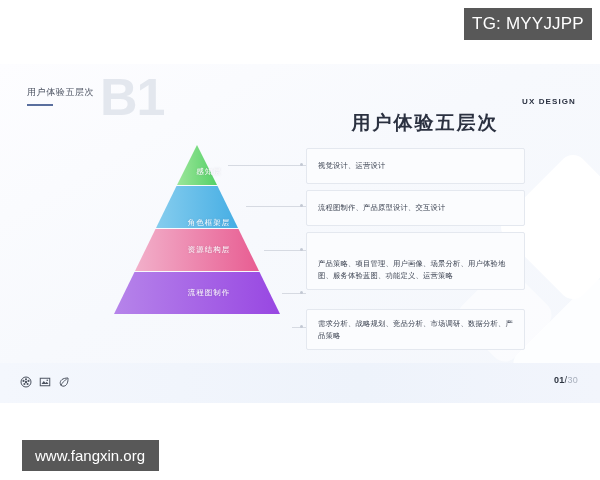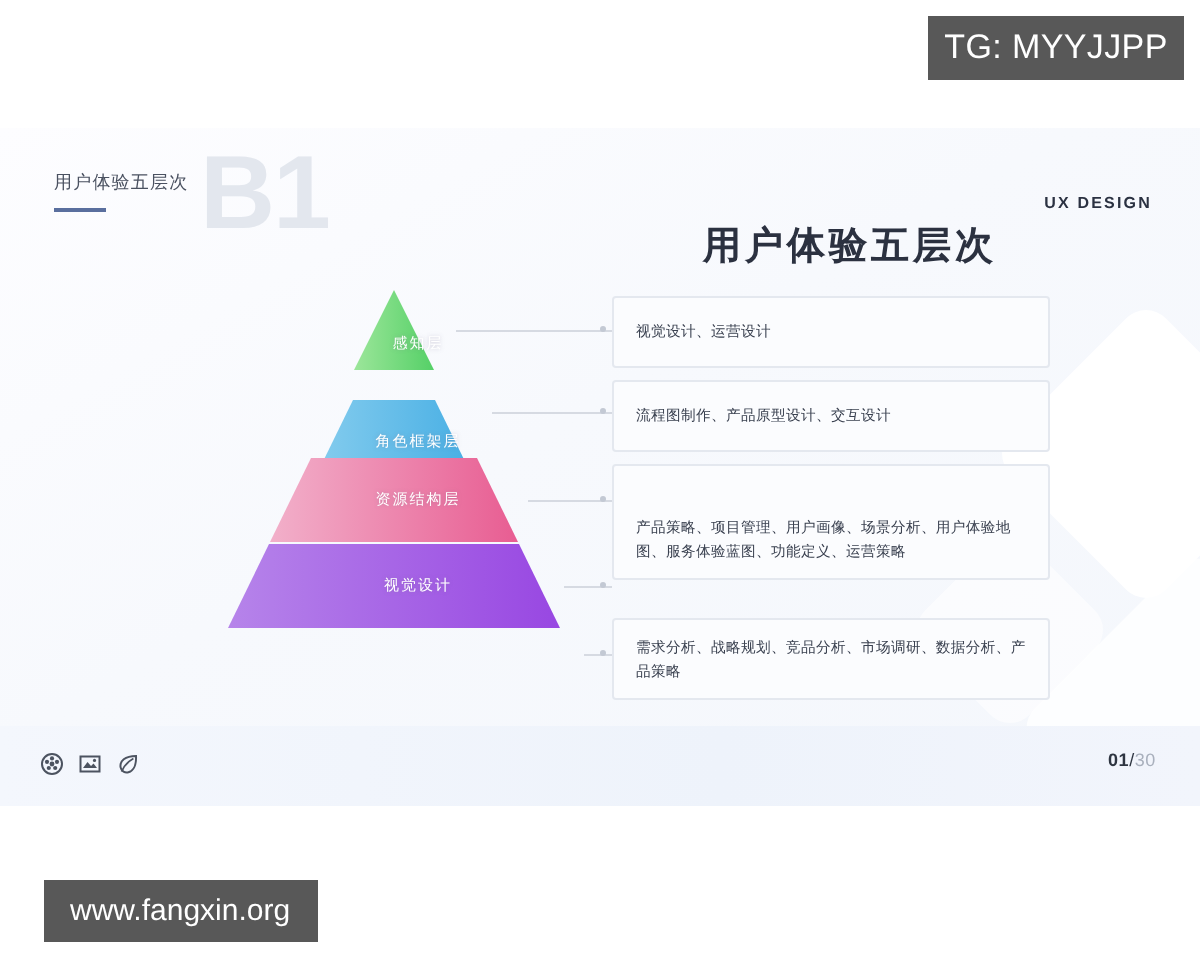--- a/index.html
+++ b/index.html
@@ -272,21 +272,21 @@
             <linearGradient id="g1" x1="0" y1="0" x2="1" y2="0">
               <stop offset="0%" stop-color="#9ce69a"></stop>
                 <stop offset="100%" stop-color="#55d067"></stop>
             </linearGradient>
           </defs>
           <polygon points="102,0 122,40 82,40" fill="url(#g1)"></polygon>
         </svg>
         <span class="pyr-label" style="margin-top:14px;">感知层</span>
       </div>
 
-      <div class="pyr-layer" style="top:55px; height:42px;">
+      <div class="pyr-layer" style="top:41px; height:42px;align-items:flex-end;">
         <svg width="204" height="42" viewBox="0 0 204 42">
           <defs>
             <linearGradient id="g2" x1="0" y1="0" x2="1" y2="0">
               <stop offset="0%" stop-color="#86cdee"></stop>
                 <stop offset="100%" stop-color="#46aee4"></stop>
             </linearGradient>
           </defs>
           <polygon points="81.5,0 122.5,0 143,42 61,42" fill="url(#g2)"></polygon>
         </svg>
         <span class="pyr-label">角色框架层</span>
@@ -308,21 +308,21 @@
       <div class="pyr-layer" style="top:127px; height:42px;">
         <svg width="204" height="42" viewBox="0 0 204 42">
           <defs>
             <linearGradient id="g4" x1="0" y1="0" x2="1" y2="0">
               <stop offset="0%" stop-color="#b684ea"></stop>
                 <stop offset="100%" stop-color="#9847e2"></stop>
             </linearGradient>
           </defs>
           <polygon points="39.5,0 164.5,0 185,42 19,42" fill="url(#g4)"></polygon>
         </svg>
-        <span class="pyr-label">视觉设计</span>
+        <span class="pyr-label">流程图制作</span>
       </div>
 
     </div>
 
     <div class="conn" style="left:228px; top:101px; width:78px;"></div>
     <div class="conn-dot" style="left:300px; top:99px;"></div>
 
     <div class="conn" style="left:246px; top:142px; width:60px;"></div>
     <div class="conn-dot" style="left:300px; top:140px;"></div>
 

